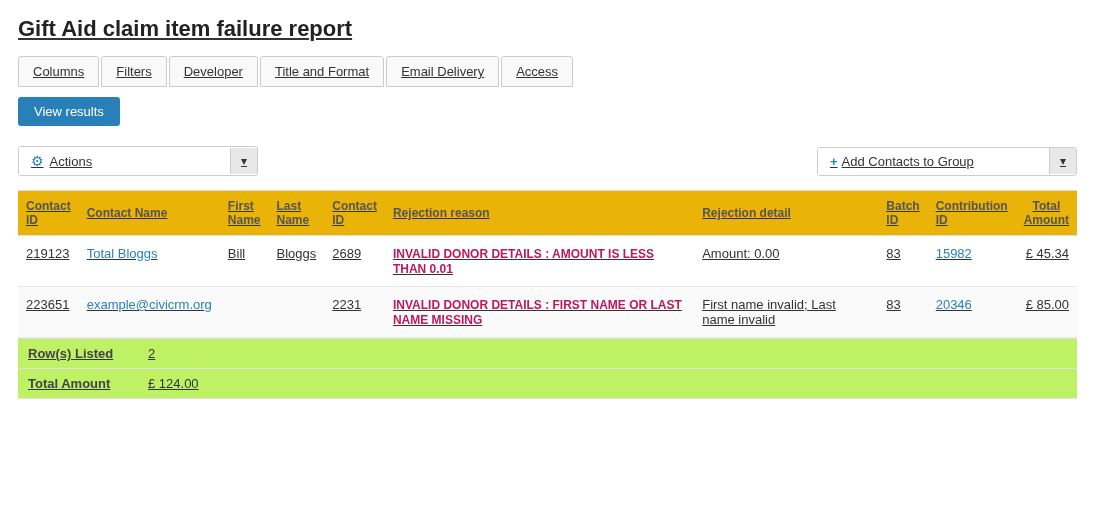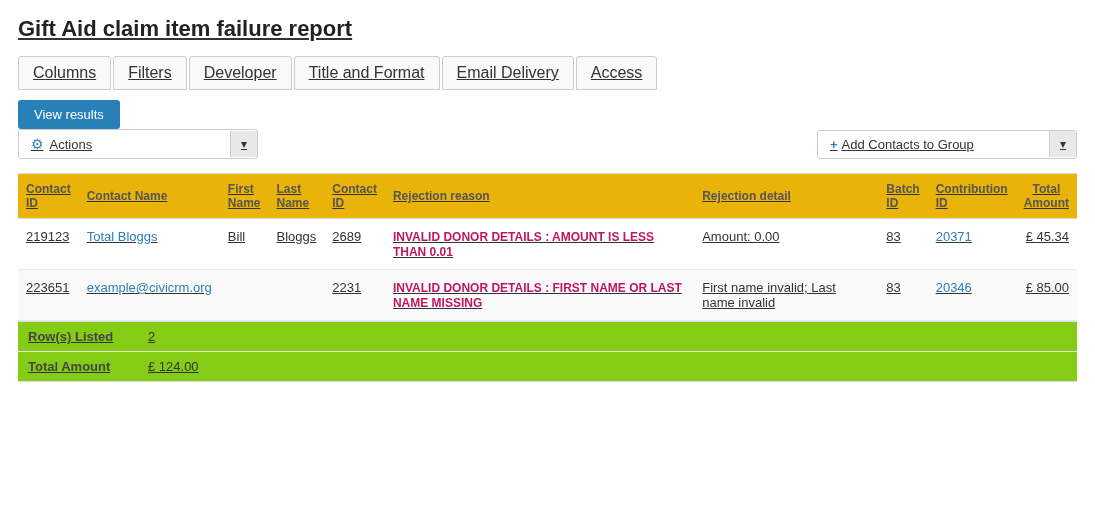--- a/index.html
+++ b/index.html
@@ -28,35 +28,35 @@
       flex-direction: row;
       border-bottom: none;
       margin-bottom: 10px;
       gap: 0;
     }
     .tab {
       padding: 7px 14px;
       border: 1px solid #ccc;
       background: #f9f9f9;
       cursor: pointer;
-      font-size: 16px;
+      font-size: 13px;
       color: #333;
       margin-right: 2px;
       border-radius: 3px 3px 0 0;
     }
     .btn-view-results {
       display: inline-block;
       padding: 7px 16px;
       background: #2980b9;
       color: #fff;
       border: none;
       border-radius: 3px;
       cursor: pointer;
       font-size: 13px;
-      margin-bottom: 0;
+      margin-bottom: 20px;
     }
     .toolbar {
       display: flex;
       justify-content: space-between;
       align-items: center;
       margin-bottom: 14px;
     }
     .actions-dropdown {
       display: flex;
       align-items: center;
@@ -158,21 +158,21 @@
     }
     .rejection-text {
       font-weight: bold;
       color: #be185d;
       font-size: 12px;
     }
     .footer-table {
       width: 100%;
       border-collapse: collapse;
       border-top: 1px solid #ddd;
-      background: #84cc16;
+      background: #bef264;
     }
     .footer-table tr {
       border-bottom: 1px solid #e0e0e0;
     }
     .footer-table td {
       padding: 7px 10px;
       font-size: 13px;
     }
     .footer-table td.label-cell {
       font-weight: bold;
@@ -239,21 +239,21 @@
     <tbody id="table-body">
     <tr>
           <td>219123</td>
           <td><a href="#" class="link-cell">Total Bloggs</a></td>
           <td>Bill</td>
           <td>Bloggs</td>
           <td>2689</td>
           <td><span class="rejection-text">INVALID DONOR DETAILS : AMOUNT IS LESS THAN 0.01</span></td>
           <td>Amount: 0.00</td>
           <td>83</td>
-          <td><a href="#" class="link-cell">20371</a></td>
+          <td><a href="#" class="link-cell">15982</a></td>
           <td class="right">£ 45.34</td>
         </tr>
         <tr>
           <td>223651</td>
           <td><a href="#" class="link-cell">example@civicrm.org</a></td>
           <td></td>
           <td></td>
           <td>2231</td>
           <td><span class="rejection-text">INVALID DONOR DETAILS : FIRST NAME OR LAST NAME MISSING</span></td>
           <td>First name invalid; Last name invalid</td>

